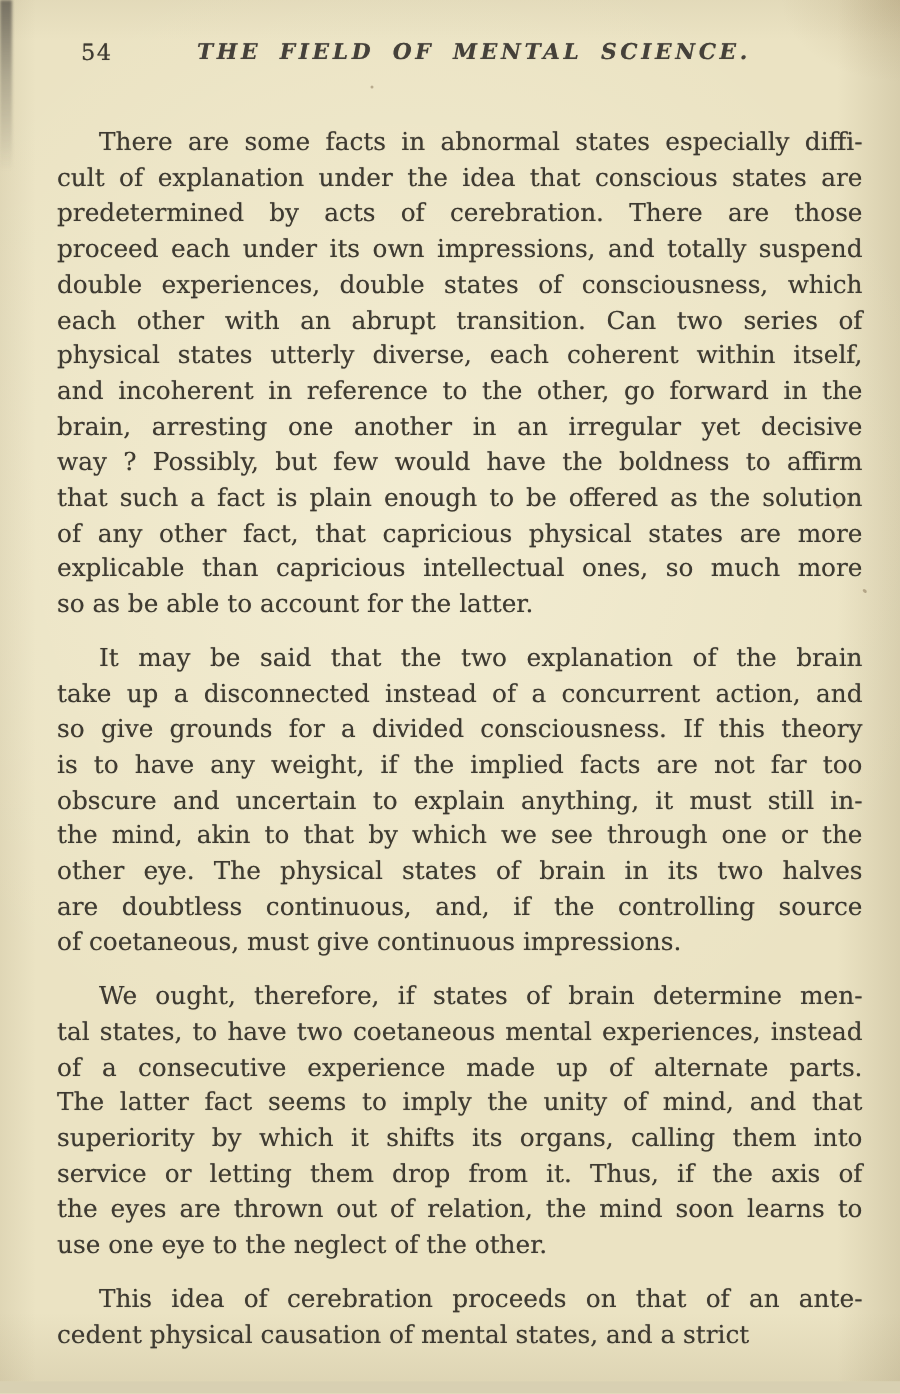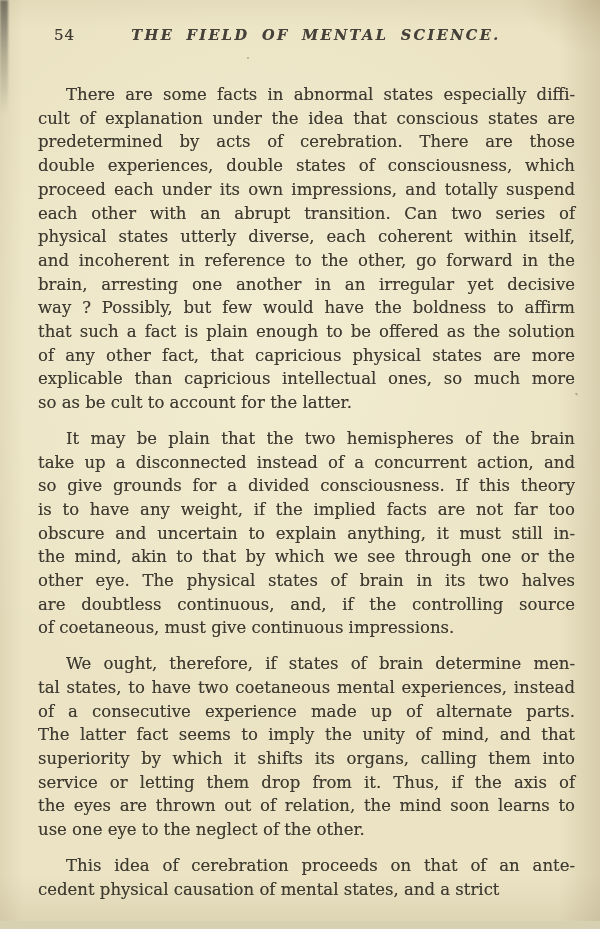--- a/index.html
+++ b/index.html
@@ -74,34 +74,34 @@
   <div class="header">
     <span class="pagenum">54</span>
     <span class="running-title">THE FIELD OF MENTAL SCIENCE.</span>
   </div>
 
   <div class="page-body">
       <div class="para">
         <div class="line first">There are some facts in abnormal states especially diffi-</div>
         <div class="line">cult of explanation under the idea that conscious states are</div>
         <div class="line">predetermined by acts of cerebration.  There are those</div>
+        <div class="line">proceed each under its own impressions, and totally suspend</div>
         <div class="line">double experiences, double states of consciousness, which</div>
-        <div class="line">proceed each under its own impressions, and totally suspend</div>
         <div class="line">each other with an abrupt transition.  Can two series of</div>
         <div class="line">physical states utterly diverse, each coherent within itself,</div>
         <div class="line">and incoherent in reference to the other, go forward in the</div>
         <div class="line">brain, arresting one another in an irregular yet decisive</div>
         <div class="line">way ?  Possibly, but few would have the boldness to affirm</div>
         <div class="line">that such a fact is plain enough to be offered as the solution</div>
         <div class="line">of any other fact, that capricious physical states are more</div>
         <div class="line">explicable than capricious intellectual ones, so much more</div>
-        <div class="line last">so as be cult to account for the latter.</div>
+        <div class="line last">so as be able to account for the latter.</div>
       </div>
       <div class="para">
-        <div class="line first">It may be plain that the two hemispheres of the brain</div>
+        <div class="line first">It may be said that the two explanation of the brain</div>
         <div class="line">take up a disconnected instead of a concurrent action, and</div>
         <div class="line">so give grounds for a divided consciousness.  If this theory</div>
         <div class="line">is to have any weight, if the implied facts are not far too</div>
         <div class="line">obscure and uncertain to explain anything, it must still in-</div>
         <div class="line">the mind, akin to that by which we see through one or the</div>
         <div class="line">other eye.  The physical states of brain in its two halves</div>
         <div class="line">are doubtless continuous, and, if the controlling source</div>
         <div class="line last">of coetaneous, must give continuous impressions.</div>
       </div>
       <div class="para">

